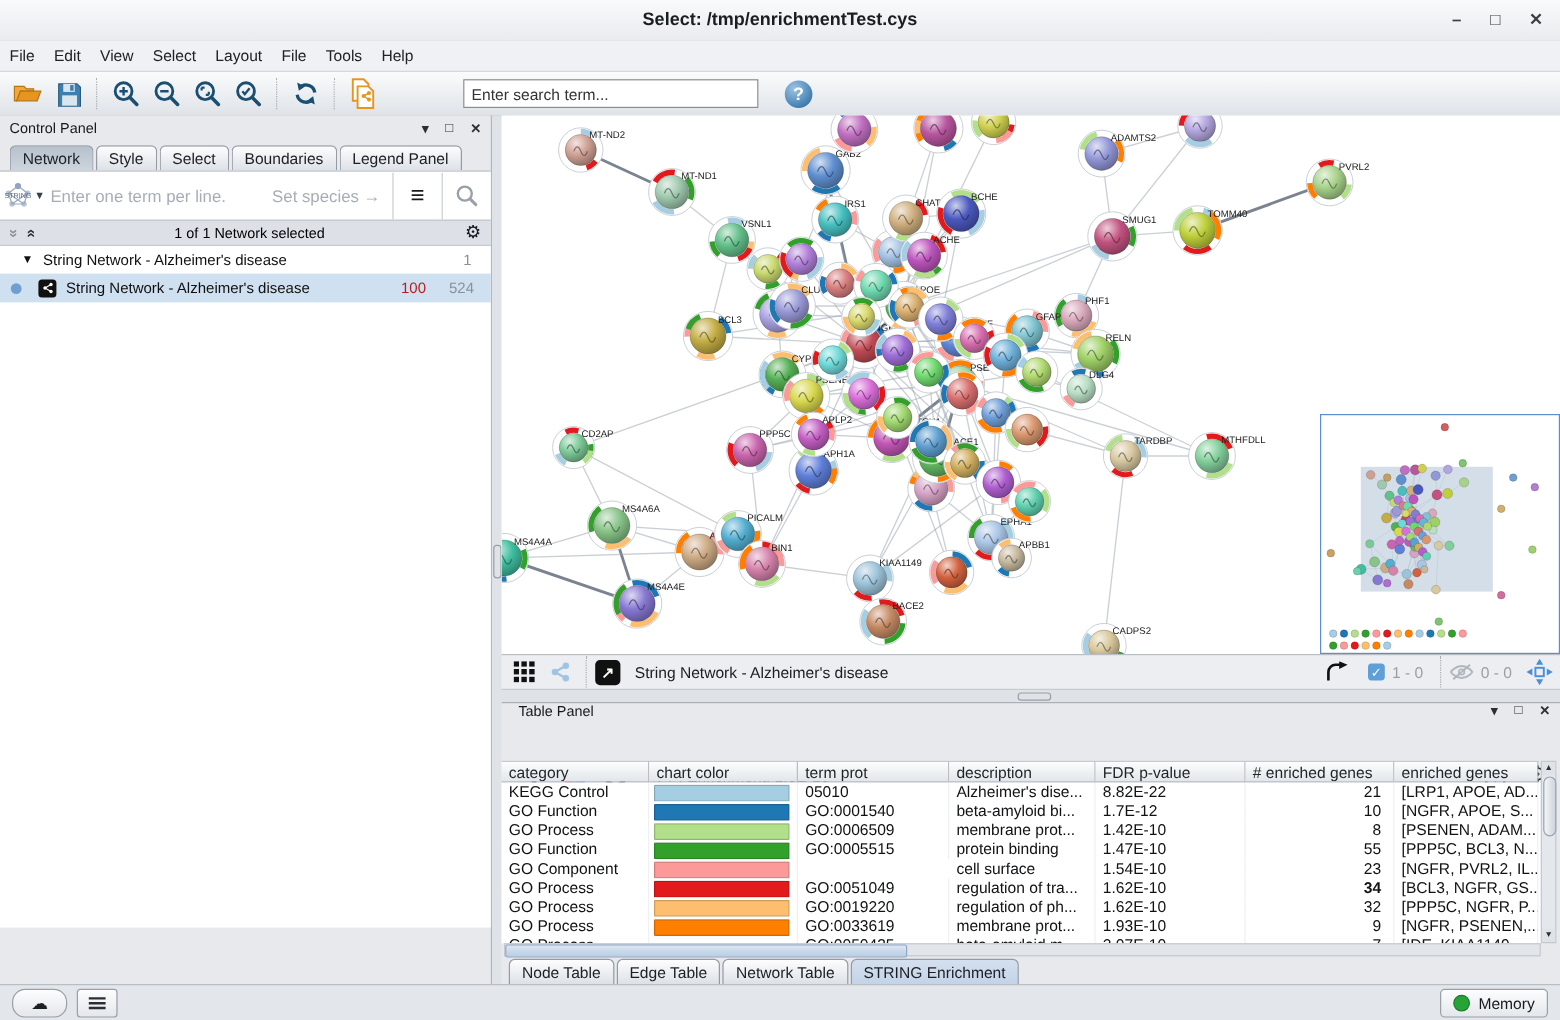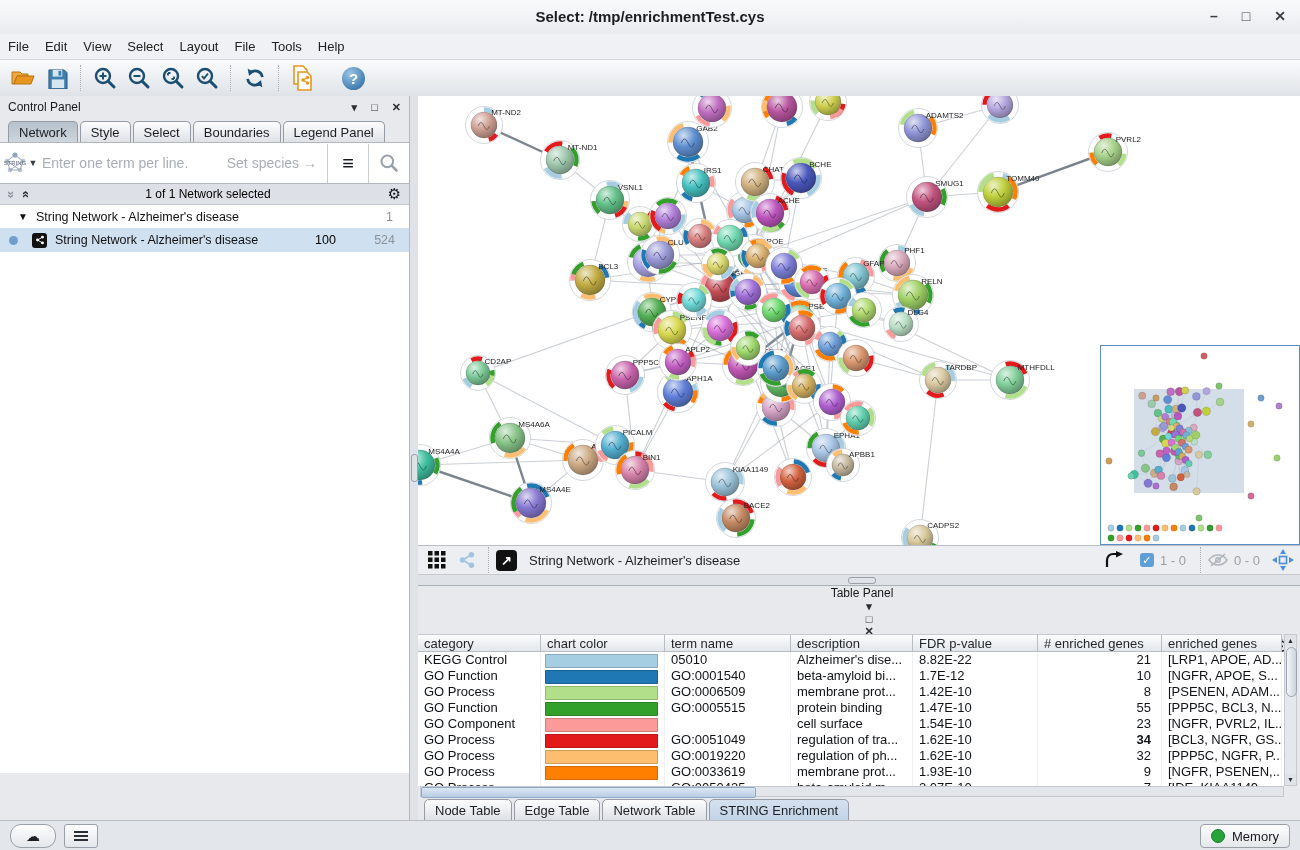--- a/index.html
+++ b/index.html
@@ -55,21 +55,21 @@
   .chev.up{color:#2b2f35;transform:rotate(-90deg);}
   .gear{font-size:15px;color:#17191c;line-height:14px;}
   .tree{background:#fff;height:568px;}
   .tree-row{height:23px;display:flex;align-items:center;font-size:12.5px;color:#111;}
   .tree-row .tri{margin:0 8px 0 18px;font-size:10px;color:#111;}
   .tree-row .cnt{margin-left:auto;margin-right:16px;color:#8a9199;}
   .tree-row.child{background:#cfe0f0;height:24px;}
   .dot{width:9px;height:9px;border-radius:50%;background:#6f9fd0;margin:0 14px 0 9px;}
   .share-badge{width:15px;height:15px;border-radius:3px;background:#111;margin-right:8px;
     display:flex;align-items:center;justify-content:center;}
-  .tree-row.child .cnt2{margin-left:auto;color:#000000;width:40px;text-align:left;}
+  .tree-row.child .cnt2{margin-left:auto;color:#b91c1c;width:40px;text-align:right;}
   .tree-row.child .cnt3{color:#8a9199;width:40px;text-align:right;margin-right:14px;}
   
   .splitter{position:absolute;left:410px;top:96px;width:8px;height:724px;background:#dfe2e7;}
   .grip{position:absolute;left:1px;top:358px;width:5px;height:26px;border:1px solid #9aa0a8;border-radius:3px;}
   
   .canvas{position:absolute;left:418px;top:96px;width:882px;height:449px;background:#fff;overflow:hidden;}
   .minimap{position:absolute;right:0;bottom:0;width:200px;height:200px;background:#fff;
     border:1px solid #5b8fc9;box-sizing:border-box;}
   
   .cv-bar{position:absolute;left:418px;top:545px;width:882px;height:30px;background:#eceef1;
@@ -80,21 +80,21 @@
   .blk-btn{width:21px;height:21px;border-radius:4px;background:#111;color:#fff;display:flex;
     align-items:center;justify-content:center;font-size:13px;font-weight:bold;}
   .chkbx{width:14px;height:14px;border-radius:3px;background:#5f9fd8;color:#fff;font-size:11px;
     display:flex;align-items:center;justify-content:center;}
   
   .hdivider{position:absolute;left:418px;top:575px;width:882px;height:10px;background:#dfe2e7;}
   .hgrip{position:absolute;left:430px;top:2px;width:26px;height:5px;border:1px solid #9aa0a8;border-radius:3px;}
   
   .tpanel{position:absolute;left:418px;top:585px;width:882px;height:235px;background:#e7e9ed;
     border-top:1px solid #aab0b8;box-sizing:border-box;}
-  .tp-head{height:18px;display:flex;align-items:center;padding:0 8px 0 14px;font-size:12px;color:#16181b;flex-direction:column;}
+  .tp-head{height:18px;display:flex;align-items:flex-start;padding:0 8px 0 14px;font-size:12px;color:#16181b;}
   .tp-icons{height:30px;display:flex;align-items:center;padding-left:10px;margin-top:28px;}
   .tp-ic{width:26px;height:24px;display:flex;align-items:center;justify-content:center;margin:0 4px;}
   .ppi{margin-left:18px;font-size:13px;color:#17191c;}
   .tp-right{margin-left:auto;display:flex;align-items:center;margin-right:10px;gap:16px;}
   .tbl{position:absolute;left:0;top:48px;width:866px;}
   .tbl-head{display:flex;height:18px;}
   .th{box-sizing:border-box;border-right:1px solid #b9bec5;border-top:1px solid #c6cacf;border-bottom:1px solid #b9bec5;
     background:linear-gradient(#fcfdfe,#e2e6ea);font-size:13px;color:#1f2328;padding:1px 0 0 6px;
     white-space:nowrap;overflow:hidden;}
   .tbl-body{height:134px;overflow:hidden;background:#fff;}
@@ -210,20 +210,21 @@
     <div class="tb-icon">
       <svg width="24" height="26" viewBox="0 0 24 26">
           <path d="M3 1h9l4 4v14H3z" fill="#fff" stroke="#e8951f" stroke-width="1.6"></path>
           <path d="M7 7h9l4 4v14H7z" fill="#fff" stroke="#e8951f" stroke-width="1.6"></path>
           <circle cx="12" cy="15" r="1.7" fill="#e8951f"></circle>
           <circle cx="16.5" cy="12.5" r="1.7" fill="#e8951f"></circle>
           <circle cx="16.5" cy="18" r="1.7" fill="#e8951f"></circle>
           <path d="M12 15l4.5-2.5M12 15l4.5 3" stroke="#e8951f" stroke-width="1.2"></path>
         </svg>
     </div>
+    <input class="tb-search" placeholder="Enter search term..." style="">
     <div class="help-btn">?</div>
   </div>
 
   <div class="cpanel">
     <div class="cp-head">
       <span>Control Panel</span>
       <span class="spacer"></span>
       <span class="mini-ic">▾</span>
       <span class="mini-ic">□</span>
       <span class="mini-ic">✕</span>
@@ -1771,21 +1772,21 @@
               <path d="M5 9l4 4 8-9" fill="none" stroke="#111" stroke-width="2.6"></path>
             </svg>
         </span>
         <span class="gear" style="font-size:19px;">⚙</span>
       </div>
     </div>
     <div class="tbl">
       <div class="tbl-head" id="tbl-head">
           <div class="th" style="width: 123px;">category</div>
           <div class="th" style="width: 124px;">chart color</div>
-          <div class="th" style="width: 126px;">term name</div>
+          <div class="th" style="width: 126px;">term prot</div>
           <div class="th" style="width: 122px;">description</div>
           <div class="th" style="width: 125px;">FDR p-value</div>
           <div class="th" style="width: 124px;"># enriched genes</div>
           <div class="th" style="width: 120px;">enriched genes</div>
         </div>
       <div class="tbl-body" id="tbl-body">
           <div class="tr">
             <div class="td" style="width: 123px;">KEGG Control</div>
             <div class="td" style="width: 124px; padding: 0px;">
               <div class="chip" style="background: rgb(166, 206, 227);"></div>

